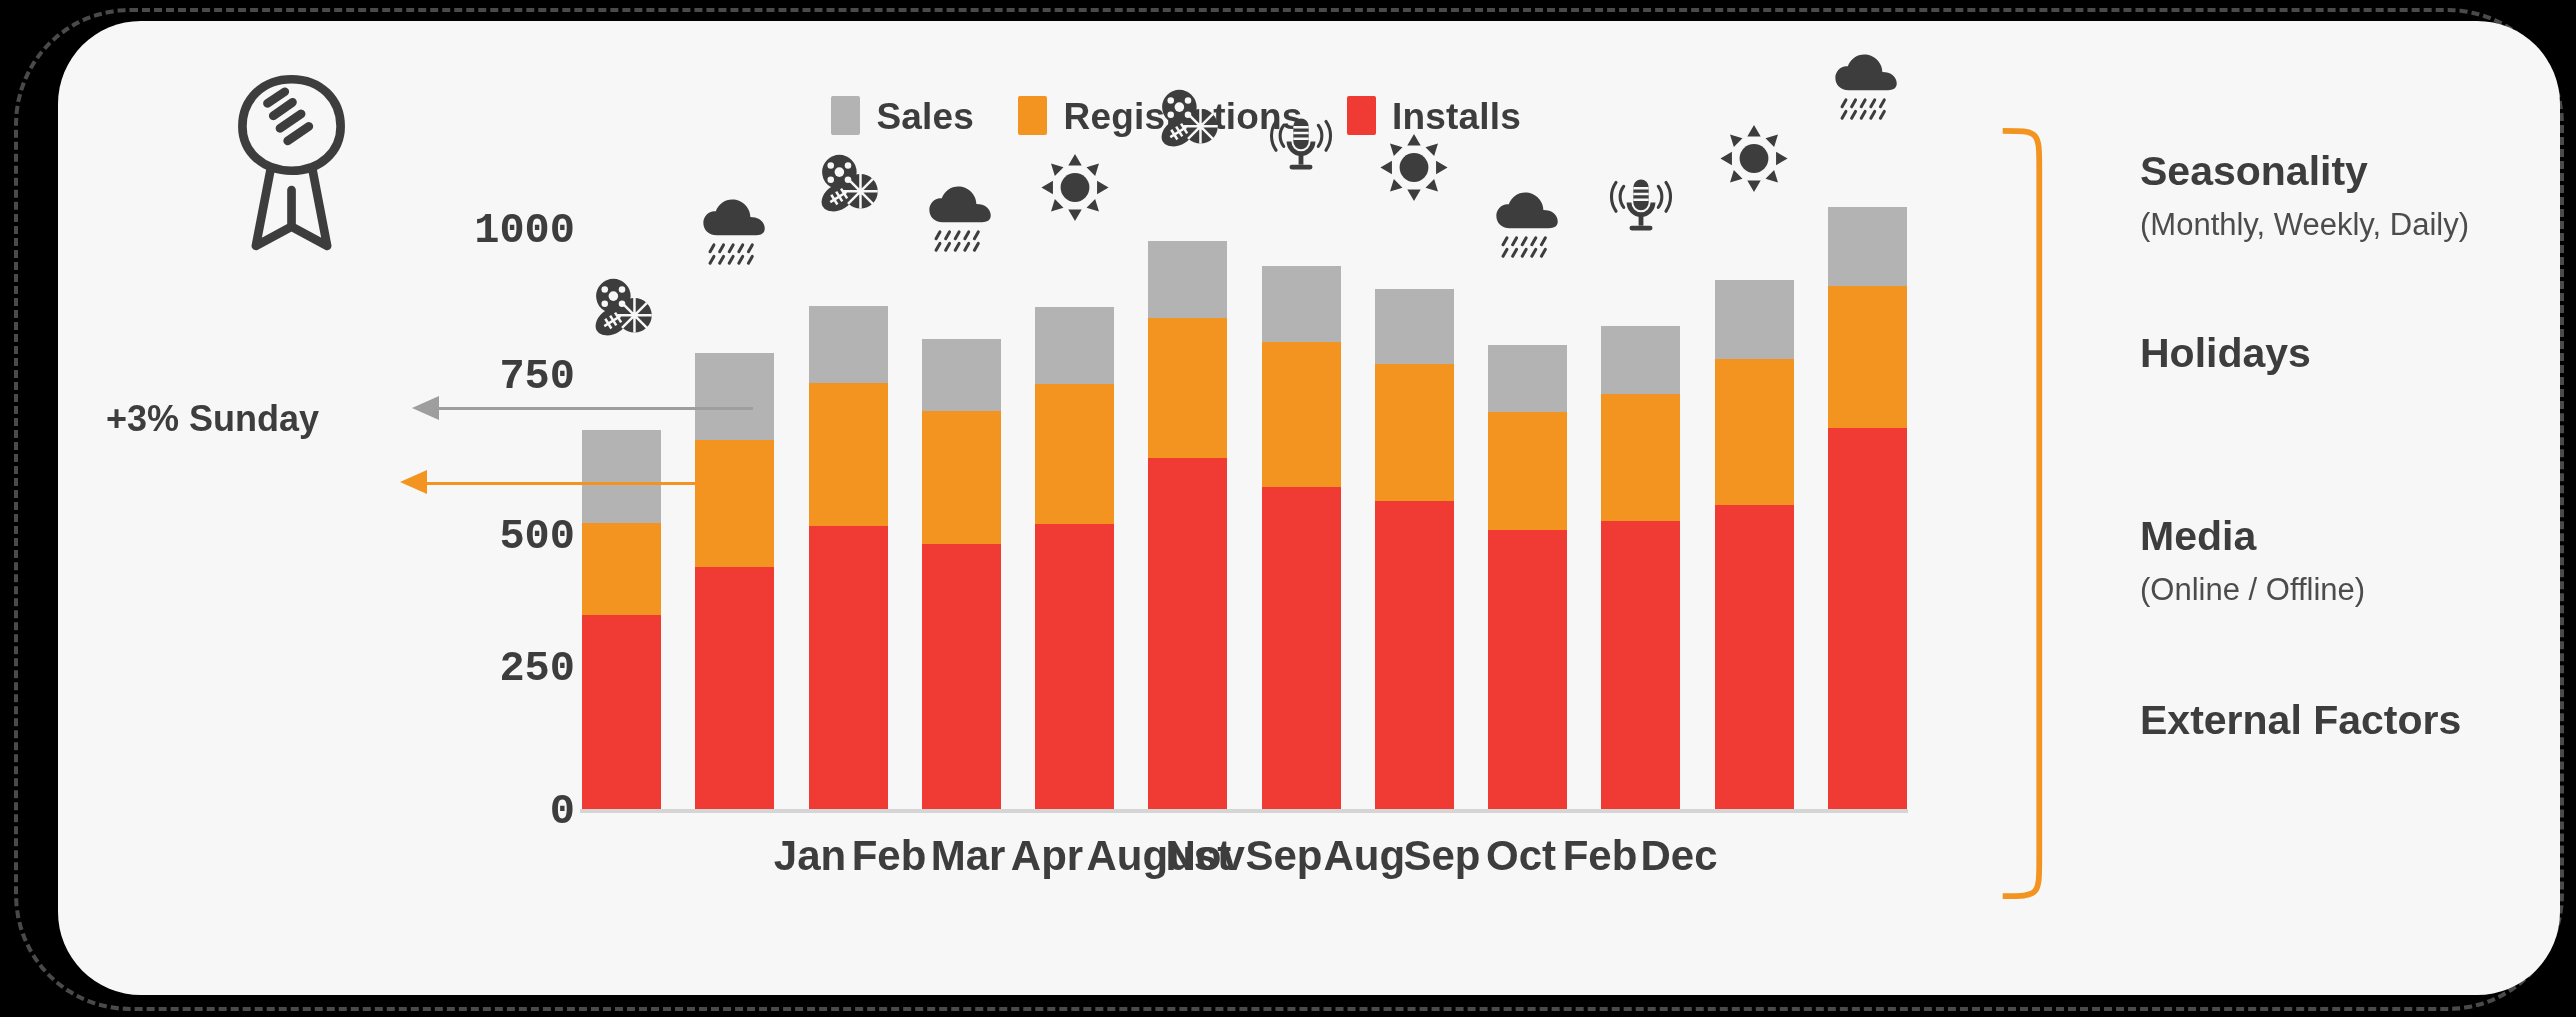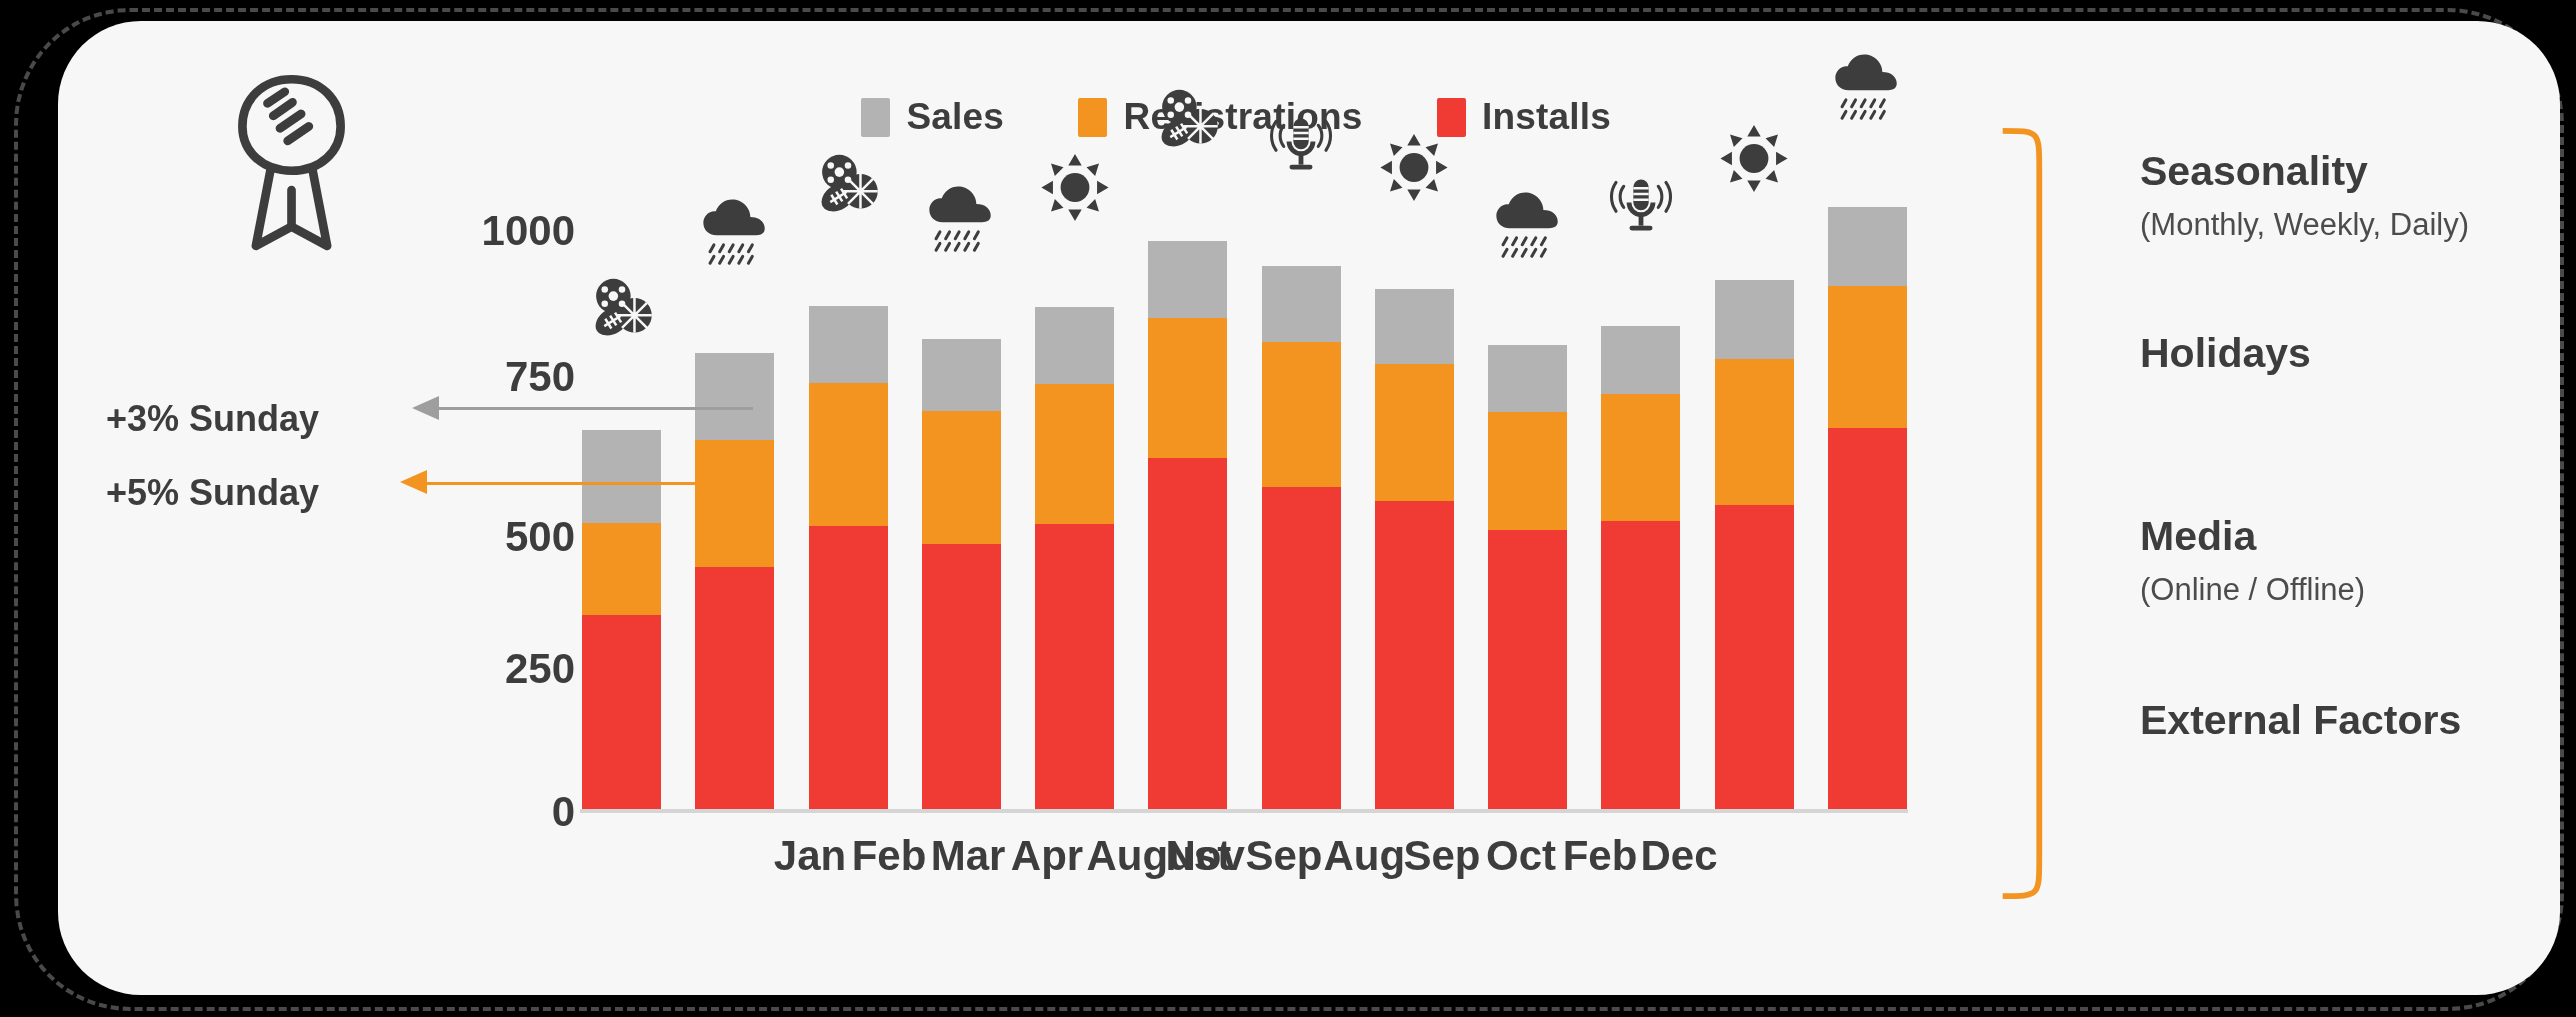--- a/index.html
+++ b/index.html
@@ -28,31 +28,31 @@
   }
 
   
   .logo { position: absolute; left: 169px; top: 53px; width: 130px; height: 179px; }
 
   
   .legend {
     position: absolute; left: 773px; top: 75px;
     display: flex; align-items: center; gap: 44px;
   }
-  .legend-item { display: flex; align-items: center; gap: 16.4px; margin-left: 30px; }
+  .legend-item { display: flex; align-items: flex-start; gap: 16.4px; }
   .legend-swatch { width: 29px; height: 39px; border-radius: 1.9px; display: block; }
   .legend-label { font-size: 37px; font-weight: bold; color: #3d3d3d; letter-spacing: 0.2px; white-space: nowrap; }
 
   
   .plot { position: absolute; left: 0; top: 0; width: 2502px; height: 974px; }
 
   .ylabel {
     position: absolute; right: 1985px;
     font-size: 42px; font-weight: bold; color: #3d3d3d;
-    text-align: right; white-space: nowrap;
+    text-align: right; white-space: nowrap; font-family: Liberation Mono, monospace;
   }
   .axis-line {
     position: absolute; left: 522px; top: 788px;
     width: 1328px; height: 3.9px; background: #d5d5d5;
   }
 
   .bars {
     position: absolute; left: 524px; top: 133px;
     width: 1325px; height: 655px;
     display: flex; align-items: flex-end; justify-content: space-between;
@@ -397,21 +397,20 @@
         <div class="xlabel">Sep</div>
         <div class="xlabel">Oct</div>
         <div class="xlabel">Feb</div>
         <div class="xlabel">Dec</div>
       </div>
 
       <div class="annot" style="left:0px; top:377px; width:261px; text-align:right;">+3% Sunday</div>
       <div class="annot-line" style="left:379px; top:386px; width:316px; background:#9e9e9e;"></div>
       <div class="arrow-head" style="left:354px; top:375px; border-top:12.6px solid transparent; border-bottom:12.6px solid transparent; border-right:27px solid #9e9e9e;"></div>
 
-      <div class="annot" style="left:0px; top:451px; width:261px; text-align:right;">+5% Sunday</div>
       <div class="annot-line" style="left:367px; top:461px; width:327px; background:#f2941f;"></div>
       <div class="arrow-head" style="left:342px; top:449px; border-top:12.6px solid transparent; border-bottom:12.6px solid transparent; border-right:27px solid #f2941f;"></div>
 
       <div class="right-panel">
         <div class="bracket">
           <svg viewBox="0 0 80 800" width="77" height="773" preserveAspectRatio="none">
             <path d="M8 4 C 46 4 46 4 46 44 L46 756 C46 796 46 796 8 796" fill="none" stroke="#f2941f" stroke-width="6"></path>
           </svg>
         </div>
 

